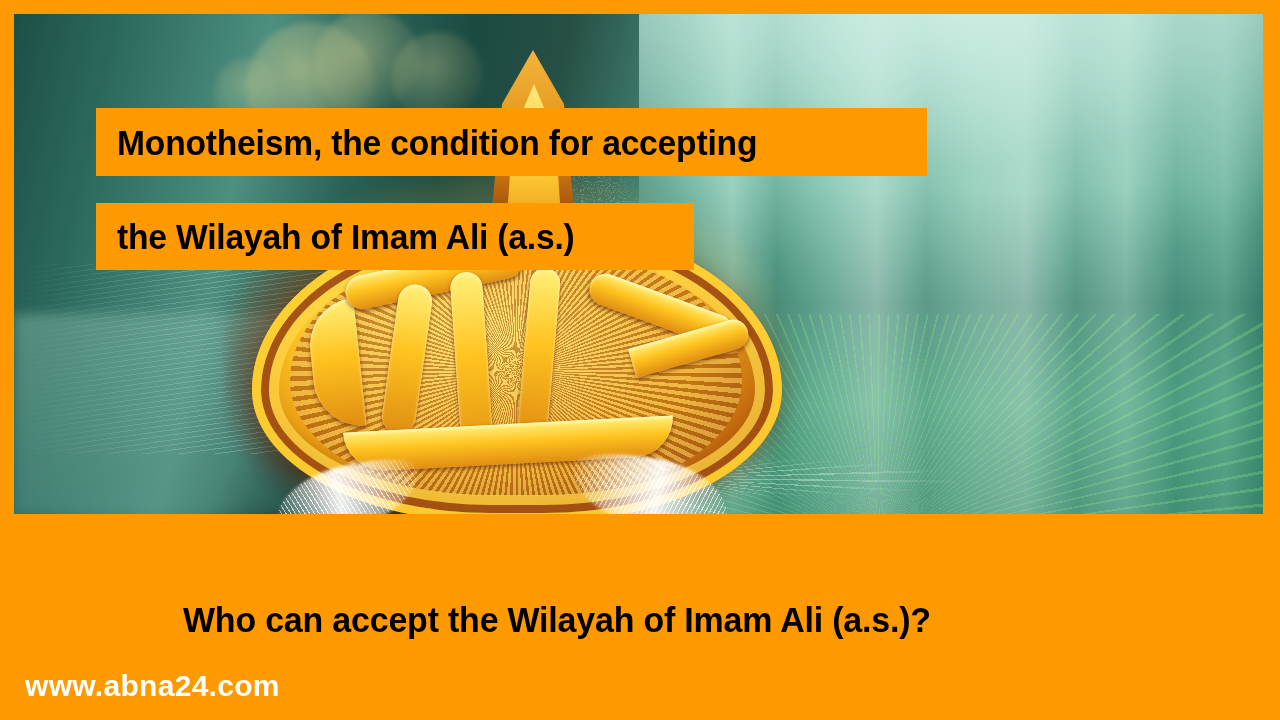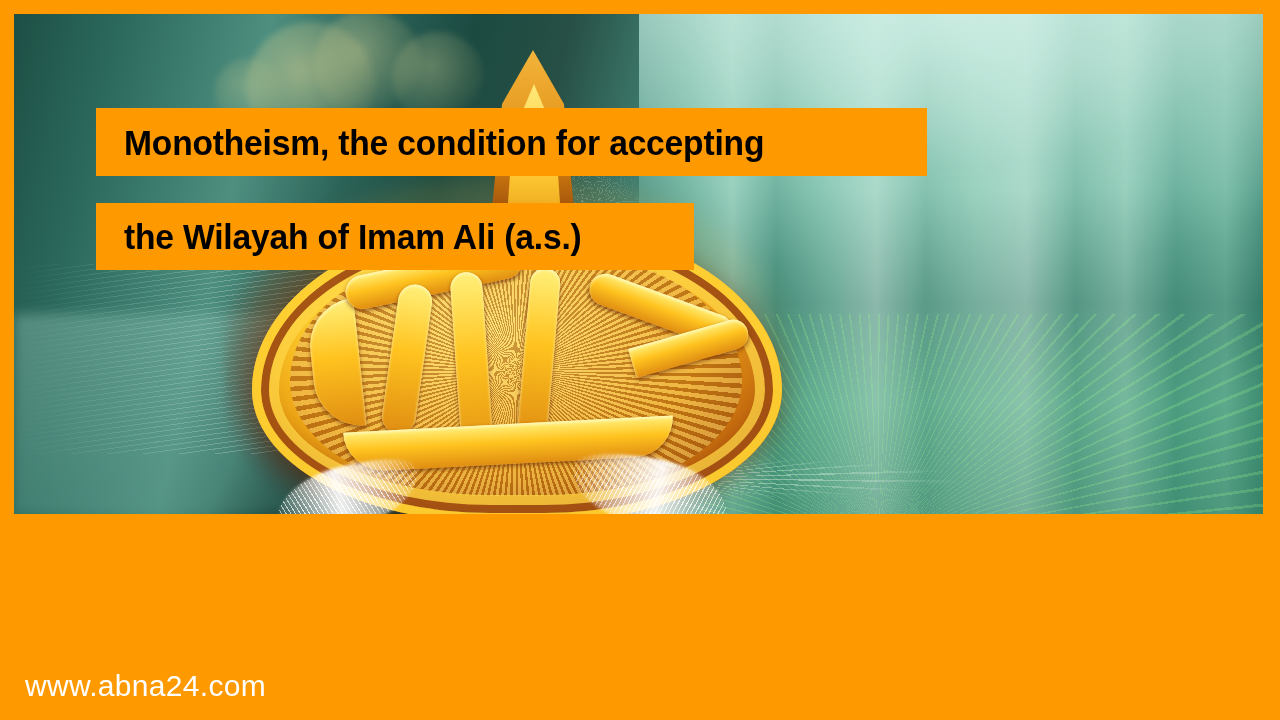--- a/index.html
+++ b/index.html
@@ -196,21 +196,21 @@
             mask-image:radial-gradient(ellipse at 45% 50%, #000 25%, rgba(0,0,0,.6) 60%, rgba(0,0,0,0) 85%);
   }
   .f1 { left:258px; top:452px; width:150px; height:62px; transform:rotate(-14deg); }
   .f2 { left:556px; top:444px; width:160px; height:68px; transform:rotate(10deg) scaleX(-1); }
 
   
   .title-box {
     position:absolute;
     background:#ff9900;
     display:flex; align-items:center;
-    padding:0 28px;
+    padding:0 21px;
     color:#000;
     font-weight:bold;
     font-size:35px;
     letter-spacing:-0.2px;
     line-height:1;
     white-space:nowrap;
   }
   .title-box .t { display:block; transform:scaleX(.96); transform-origin:left center; }
   #title-line-1 { left:82px;  top:94px;  width:831px; height:68px; }
   #title-line-2 { left:82px;  top:165px; width:598px; height:67px;margin-top:24px; }
@@ -220,21 +220,21 @@
     position:absolute; left:183px; top:600px;
     width:950px; height:44px;
     color:#000; font-weight:bold; font-size:35px;
     letter-spacing:-0.2px; white-space:nowrap;
   }
   #caption .t { display:block; transform:scaleX(.97); transform-origin:left center; }
 
   
   #site-url {
     position:absolute; left:25px; top:669px;
-    color:#ffffff; font-size:30px; font-weight:normal;
+    color:#ffffff; font-size:30px; font-weight:bold;
     letter-spacing:.3px; white-space:nowrap;
   }
 </style>
 </head>
 <body>
 
 <div id="page">
 
   <div class="hero">
 
@@ -282,16 +282,19 @@
     </div>
 
     <div class="title-box" id="title-line-1">
       <span class="t">Monotheism, the condition for accepting</span>
     </div>
     <div class="title-box" id="title-line-2">
       <span class="t">the Wilayah of Imam Ali (a.s.)</span>
     </div>
   </div>
 
+  <div id="caption">
+    <span class="t">Who can accept the Wilayah of Imam Ali (a.s.)?</span>
+  </div>
 
   <div id="site-url">www.abna24.com</div>
 
 </div>
 
 </body></html>

